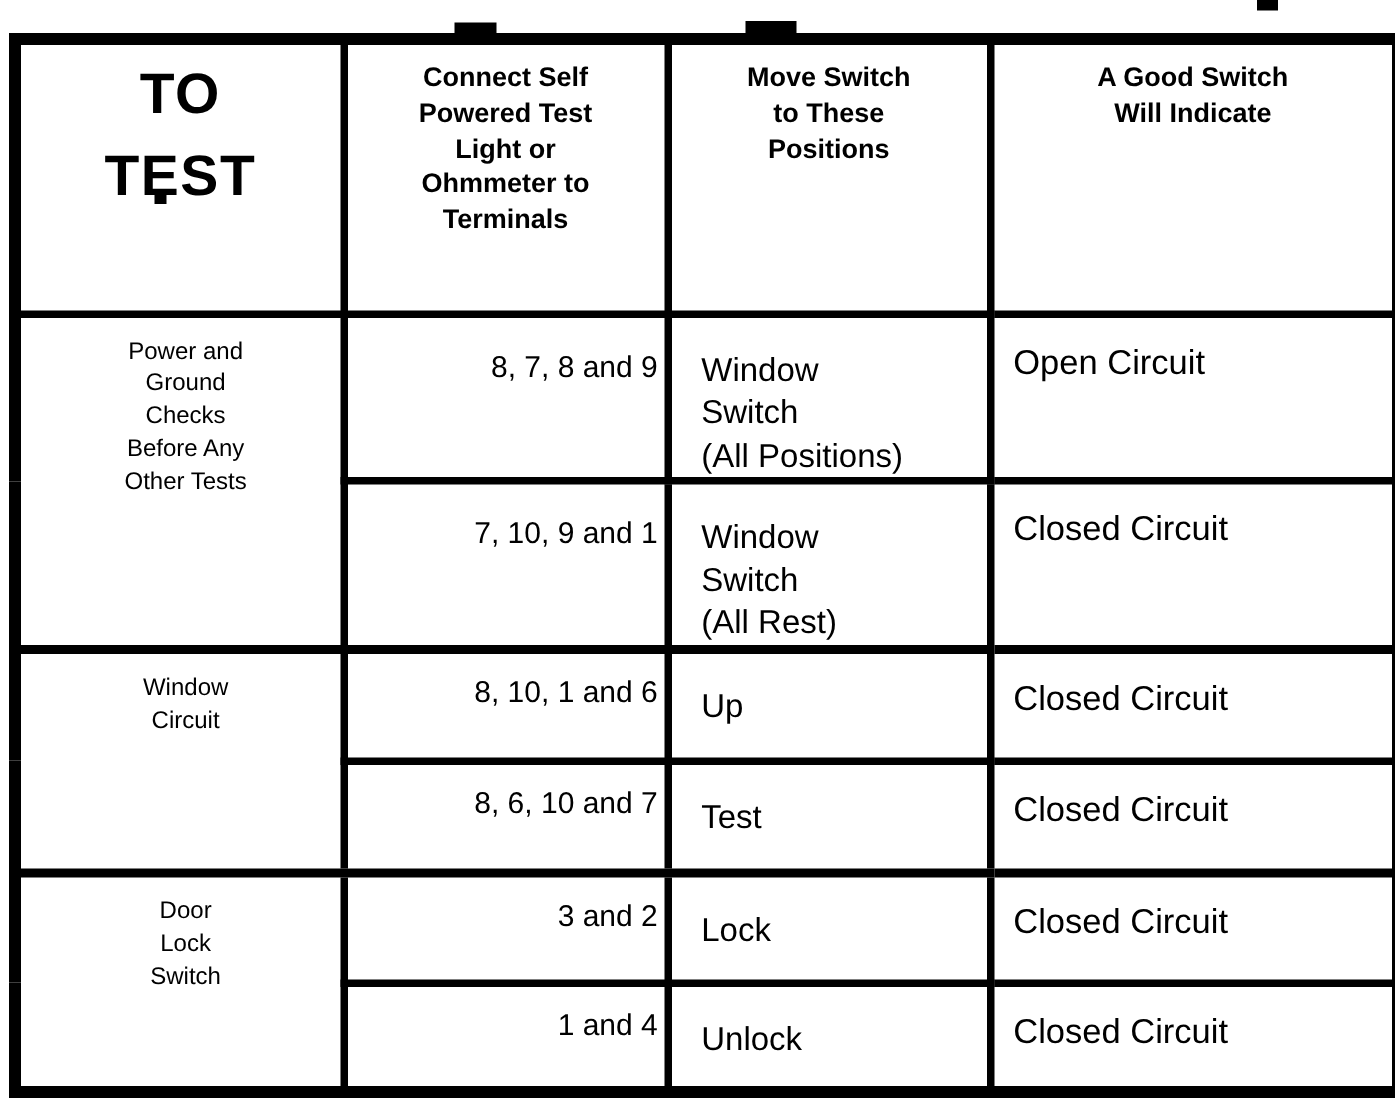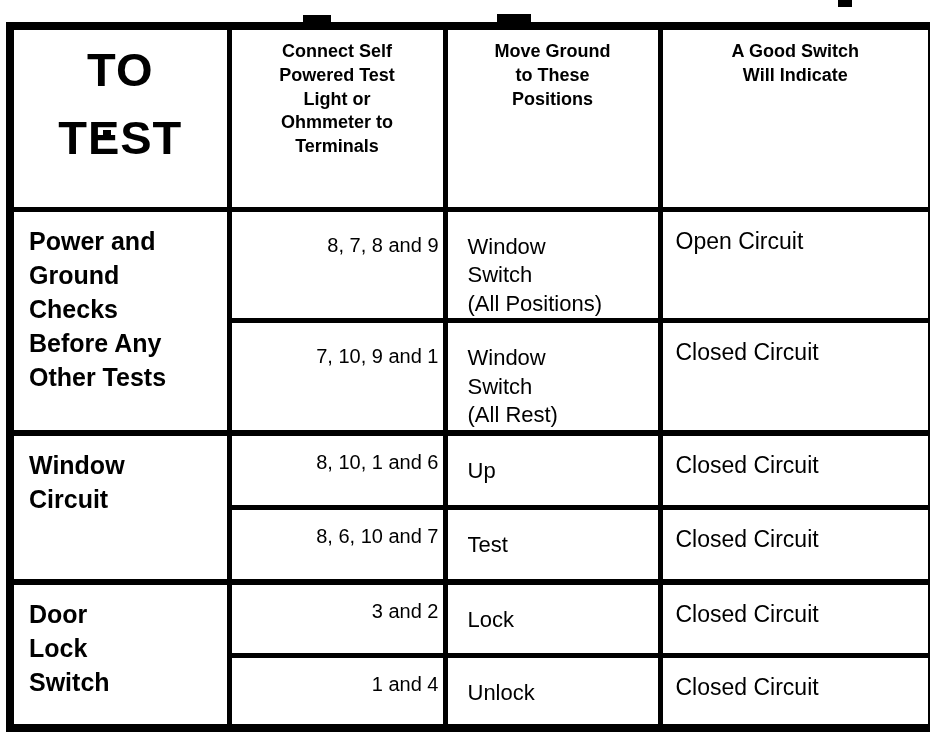--- a/index.html
+++ b/index.html
@@ -40,34 +40,34 @@
   
   th.hdr {
     font-size: 18px;
     font-weight: bold;
     line-height: 1.32;
     text-align: center;
     padding: 10px 6px 0 6px;
     border-bottom-width: 5px;
   }
   th.hdr-to-test {
-    font-size: 47px;
+    font-size: 38px;
     line-height: 1.45;
     padding-top: 6px;
     letter-spacing: 1px;
   }
   
   tr.subrow td { border-top-width: 3px; }
   tr.group-start td { border-top-width: 6px; }
   
   td.cell-test {
-    font-size: 25px;
-    font-weight: bold;
+    font-size: 16px;
+    font-weight: normal;
     line-height: 1.36;
-    text-align: left;
+    text-align: center;
     padding: 12px 8px 0 15px;
   }
   
   td.cell-terminals {
     font-size: 20px;
     text-align: right;
     padding: 22px 4px 0 4px;
   }
   tr.short td.cell-terminals { padding-top: 15px; }
   
@@ -108,21 +108,21 @@
 
     <tbody>
         <tr style="height:183px">
       <th class="hdr hdr-to-test">TO
 TEST</th>
       <th class="hdr">Connect Self
 Powered Test
 Light or
 Ohmmeter to
 Terminals</th>
-      <th class="hdr">Move Ground
+      <th class="hdr">Move Switch
 to These
 Positions</th>
       <th class="hdr">A Good Switch
 Will Indicate</th>
     </tr>
 
     <tr style="height:109px">
       <td class="cell-test" rowspan="2">Power and
 Ground
 Checks

